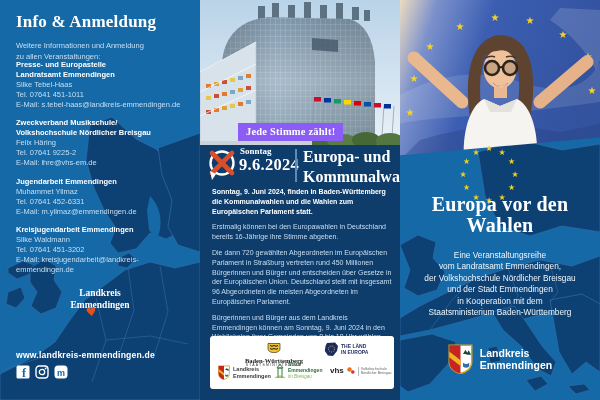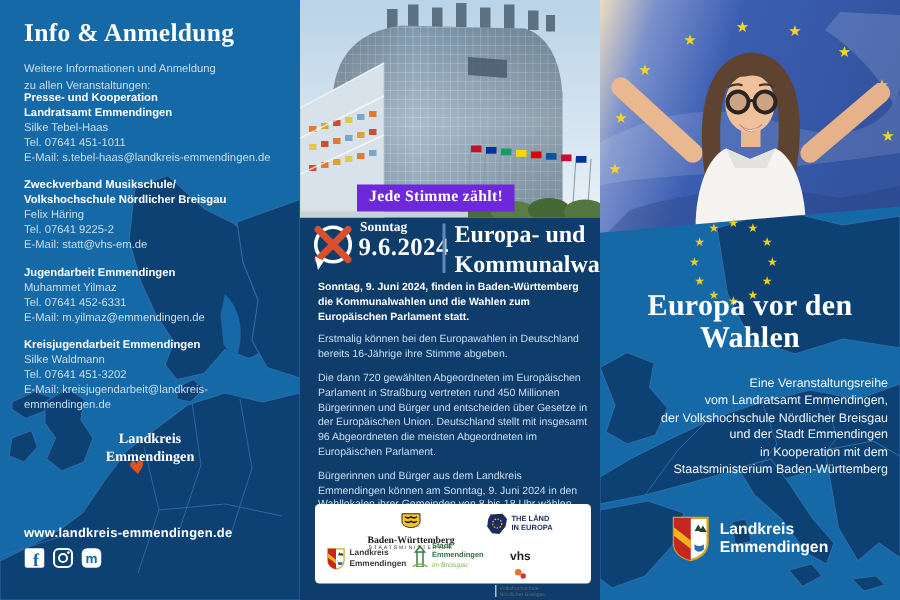--- a/index.html
+++ b/index.html
@@ -15,49 +15,49 @@
   .lp-intro{left:16px;top:41px;font-size:7.5px;line-height:1.4;color:#c9dff1;}
   .lp-contacts{left:16px;top:60px;width:176px;font-size:7.5px;line-height:1.32;color:#c9dff1;}
   .contact{margin-bottom:9px;}
   .contact .org{color:#fff;font-weight:bold;}
   .lp-maplabel{left:40px;top:288px;width:120px;text-align:center;font-size:9.5px;font-weight:bold;color:#fff;line-height:1.25;}
   .lp-heart{left:86px;top:305px;font-size:12px;color:#e2521f;transform:rotate(-8deg);font-family:"DejaVu Sans",sans-serif;}
   .lp-web{left:16px;top:350px;font-size:8.6px;font-weight:bold;color:#fff;letter-spacing:.2px;}
   .lp-social{left:16px;top:365px;display:flex;gap:5px;}
   
   .photo{position:absolute;left:0;top:0;width:200px;height:145px;}
-  .badge{left:38px;top:123px;background:#6d28d9;color:#fff;font-size:10.5px;font-weight:bold;padding:3px 8px 4px;letter-spacing:.2px;}
+  .badge{left:38px;top:123px;background:#8b5cf6;color:#fff;font-size:10.5px;font-weight:bold;padding:3px 8px 4px;letter-spacing:.2px;}
   .ballot{left:5px;top:146px;}
   .mid-day{left:40px;top:146px;font-size:9px;font-weight:bold;color:#fff;}
   .mid-date{left:39px;top:155px;font-size:16.5px;font-weight:bold;color:#fff;letter-spacing:.3px;}
   .mid-div{left:95px;top:149px;width:1.5px;height:33px;background:#5e8ab5;}
   .mid-elect{left:103px;top:147px;font-size:16px;font-weight:bold;color:#fff;line-height:1.22;}
   .mid-paras{left:12px;top:187px;width:180px;font-size:7px;line-height:1.4;color:#c9dff1;}
   .mid-paras .p1{color:#fff;font-weight:bold;margin-bottom:6px;}
   .mid-paras .p{margin-bottom:6px;}
   .logobox{left:10px;top:336px;width:184px;height:53px;background:#fff;border-radius:3px;}
   .lg{position:absolute;line-height:1.1;}
   .lg-bw{left:22px;top:3px;width:84px;text-align:center;color:#1a1a1a;}
   .lg-bw .t1{font-family:"Liberation Serif",serif;font-weight:bold;font-size:6.5px;}
   .lg-bw .t2{font-size:3.5px;letter-spacing:1.2px;color:#333;}
   .lg-laend{left:114px;top:6px;display:flex;align-items:center;gap:2px;}
   .lg-laend .t{font-size:5px;font-weight:bold;color:#1d2b5e;line-height:1.15;}
   .lg-lkem{left:8px;top:29px;display:flex;align-items:center;gap:3px;}
   .lg-lkem .t{font-size:5.5px;font-weight:bold;color:#3a3a3a;line-height:1.15;}
   .lg-stadt{left:64px;top:26px;display:flex;align-items:center;gap:2px;}
   .lg-stadt .t{font-size:5px;font-weight:bold;color:#2f6f3e;line-height:1.15;}
   .lg-stadt .t .it{font-size:4.5px;color:#7ab648;font-style:italic;font-weight:normal;}
-  .lg-vhs{left:120px;top:31px;display:flex;align-items:center;gap:3px;flex-direction:column;}
+  .lg-vhs{left:120px;top:31px;display:flex;align-items:center;gap:3px;}
   .lg-vhs .vhs{font-size:8px;font-weight:bold;color:#222;}
   .lg-vhs .t{font-size:3.5px;color:#666;border-left:.5px solid #bbb;padding-left:2px;line-height:1.2;}
   
   .rp-photo{position:absolute;left:0;top:0;width:200px;height:160px;clip-path:polygon(0 0,100% 0,100% 86%,0 97%);}
   .rp-stars{left:56px;top:141px;}
   .rp-title{left:0;top:194px;width:200px;text-align:center;font-size:20px;font-weight:bold;color:#fff;line-height:1.05;letter-spacing:.2px;}
-  .rp-sub{left:8px;top:250px;width:184px;text-align:right;font-size:8.3px;line-height:1.38;color:#eef5fb;}
+  .rp-sub{left:8px;top:250px;width:184px;text-align:center;font-size:8.3px;line-height:1.38;color:#eef5fb;}
   .rp-logo{left:0;top:344px;width:200px;display:flex;justify-content:center;align-items:center;gap:7px;}
   .rp-logo .t{font-size:10.5px;font-weight:bold;color:#fff;line-height:1.15;}
 </style>
 </head>
 <body>
 
 <div id="page">
 
   <div class="panel" id="panel-left">
     <svg class="abs" style="left:0;top:0" width="200" height="400" viewBox="0 0 200 400">
@@ -81,32 +81,32 @@
     </svg>
 
     <div class="abs lp-title serif">Info &amp; Anmeldung</div>
     <div class="abs lp-intro">
       <div>Weitere Informationen und Anmeldung</div>
       <div>zu allen Veranstaltungen:</div>
     </div>
 
     <div class="abs lp-contacts">
       <div class="contact">
-        <div class="org">Presse- und Kooperation</div>
+        <div class="org">Presse- und Europastelle</div>
         <div class="org">Landratsamt Emmendingen</div>
         <div>Silke Tebel-Haas</div>
         <div>Tel. 07641 451-1011</div>
         <div>E-Mail: s.tebel-haas@landkreis-emmendingen.de</div>
       </div>
       <div class="contact">
         <div class="org">Zweckverband Musikschule/</div>
         <div class="org">Volkshochschule Nördlicher Breisgau</div>
         <div>Felix Häring</div>
         <div>Tel. 07641 9225-2</div>
-        <div>E-Mail: statt@vhs-em.de</div>
+        <div>E-Mail: ihre@vhs-em.de</div>
       </div>
       <div class="contact">
         <div class="org">Jugendarbeit Emmendingen</div>
         <div>Muhammet Yilmaz</div>
         <div>Tel. 07641 452-6331</div>
         <div>E-Mail: m.yilmaz@emmendingen.de</div>
       </div>
       <div class="contact">
         <div class="org">Kreisjugendarbeit Emmendingen</div>
         <div>Silke Waldmann</div>

